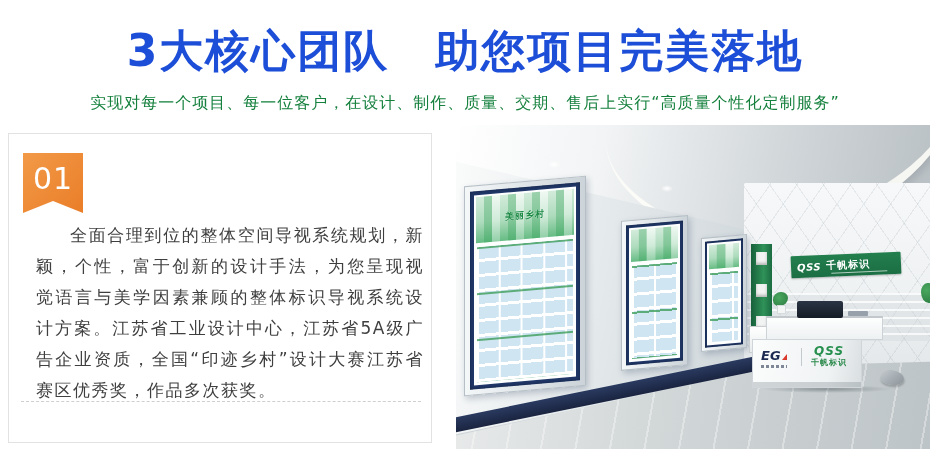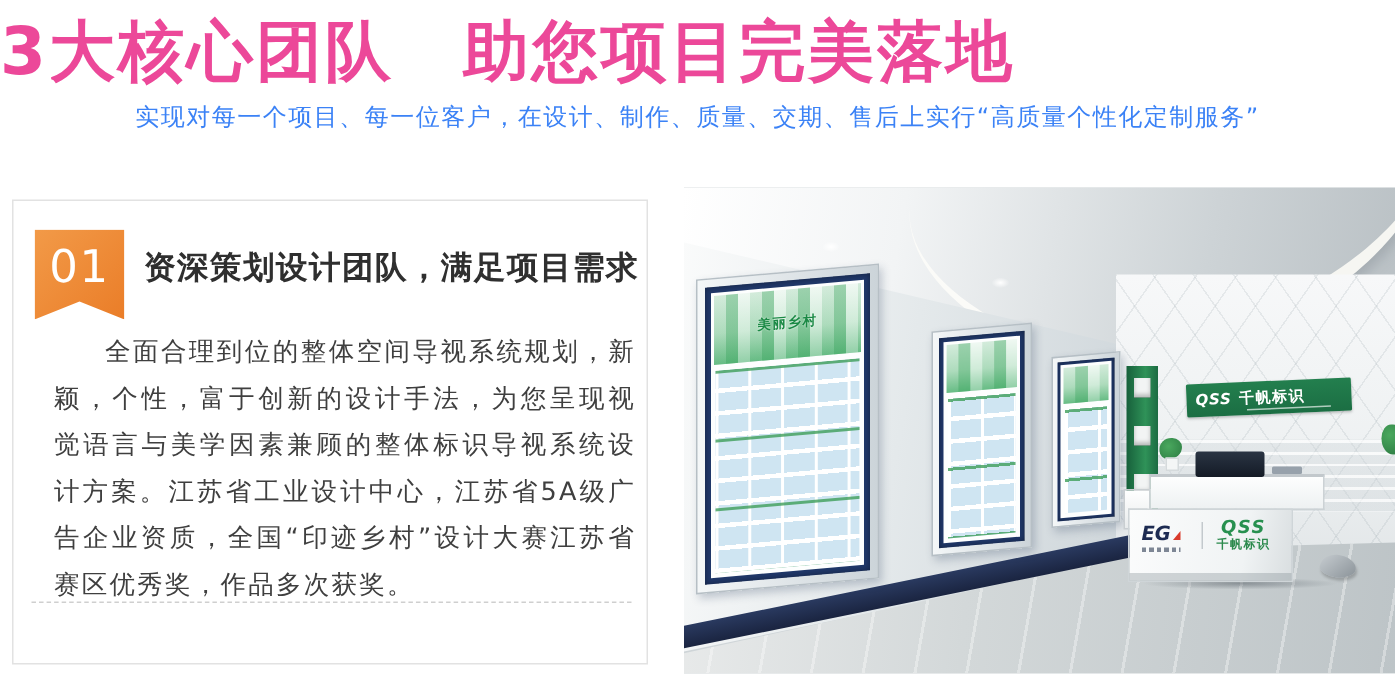--- a/index.html
+++ b/index.html
@@ -1,23 +1,23 @@
 <!DOCTYPE html>
 <html><head>
 <meta charset="utf-8">
 <style>
   * { box-sizing: border-box; }
   body { margin:0; background:#fff; }
   .page { position:relative; width:930px; height:461px; background:#fff; overflow:hidden;
           font-family:"DejaVu Sans","Liberation Sans",sans-serif; }
 
   
-  .title { margin:0; padding-top:10px; text-align:left; color:#ec4899;
+  .title { margin:16px; padding-top:10px; text-align:center; color:#1d4ed8;
            font-size:44px; font-weight:800; letter-spacing:2px; line-height:1.15; }
-  .subtitle { margin:7px 0 0; text-align:center; color:#3b82f6; font-size:16px; letter-spacing:1px; }
+  .subtitle { margin:7px 0 0; text-align:center; color:#15803d; font-size:16px; letter-spacing:1px; }
 
   
   .card { position:absolute; left:8px; top:133px; width:424px; height:310px;
           background:#fff; border:1px solid #e2e2e2; }
   .badge { position:absolute; left:14px; top:19px; width:60px; height:60px;
            background:linear-gradient(135deg,#f29a48,#ea7d28);
            clip-path:polygon(0 0,100% 0,100% 100%,50% 80%,0 100%);
            display:flex; align-items:center; justify-content:center; padding-bottom:10px; }
   .badge-num { color:#fff; font-size:30px; letter-spacing:1px; }
   .card-head { position:absolute; left:87px; top:22px; }
@@ -147,21 +147,20 @@
 <div class="page">
 
   <h1 class="title">3大核心团队　助您项目完美落地</h1>
   <p class="subtitle">实现对每一个项目、每一位客户，在设计、制作、质量、交期、售后上实行“高质量个性化定制服务”</p>
 
   <section class="card">
     <div class="badge">
       <span class="badge-num">01</span>
     </div>
     <div class="card-head">
-      <div class="sec-sub">资深策划设计团队，满足项目需求</div>
     </div>
     <p class="body-text">全面合理到位的整体空间导视系统规划，新颖，个性，富于创新的设计手法，为您呈现视觉语言与美学因素兼顾的整体标识导视系统设计方案。江苏省工业设计中心，江苏省5A级广告企业资质，全国“印迹乡村”设计大赛江苏省赛区优秀奖，作品多次获奖。</p>
     <div class="divider"></div>
   </section>
 
   <figure class="photo">
     <div class="ceiling"></div>
     <div class="soffit s1"></div>
     <div class="soffit s2"></div>
     <div class="light l1"></div>

